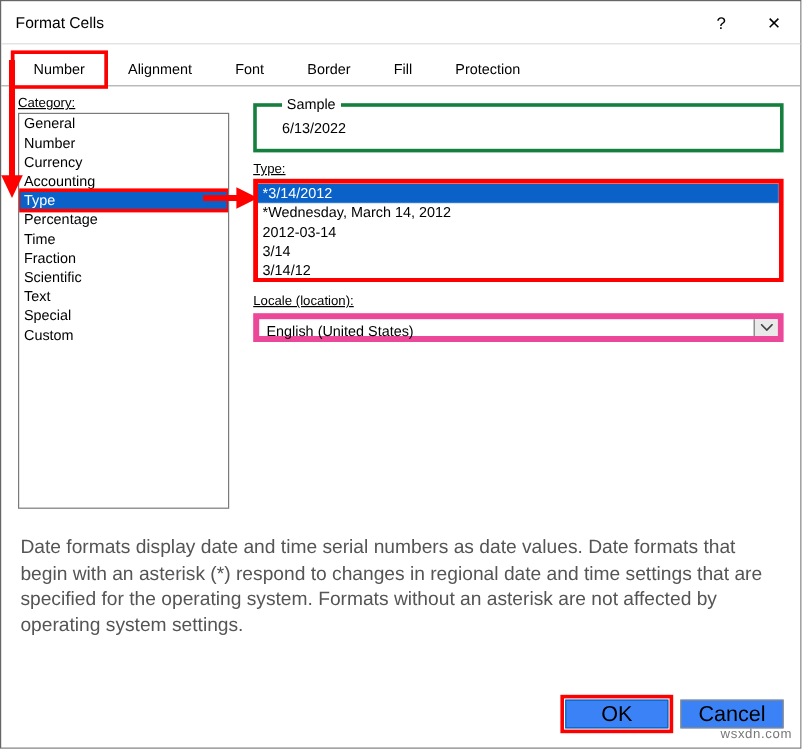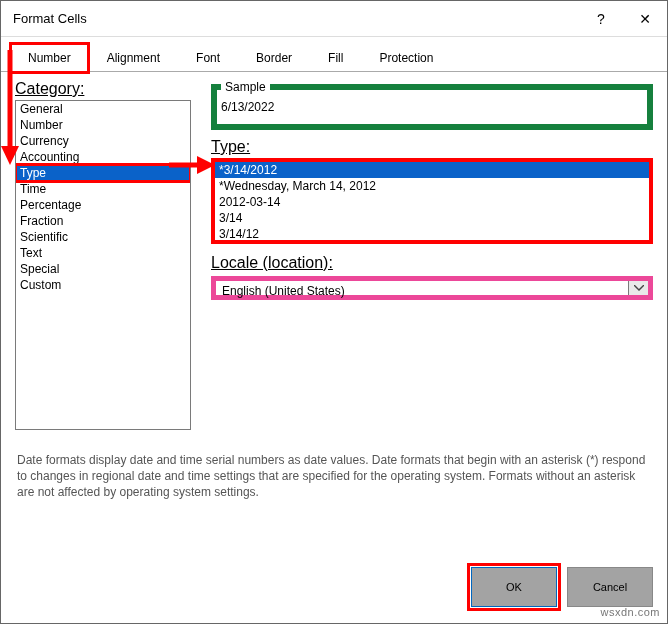--- a/index.html
+++ b/index.html
@@ -57,33 +57,33 @@
     border-bottom: 1px solid #fff;
   }
   .content {
     flex: 1;
     padding: 8px 14px 10px 14px;
     position: relative;
   }
   .row { display: flex; gap: 20px; }
   .col-left { width: 176px; }
   .col-right { flex: 1; }
-  .lbl { font-size: 16px; margin-bottom: 2px; display: block; }
+  .lbl { font-size: 11px; margin-bottom: 2px; display: block; }
   .listbox {
     border: 1px solid #7a7a7a;
     height: 330px;
     overflow-y: scroll;
     background: #fff;
   }
   .listbox .item { padding: 1px 4px; cursor: default; }
   .listbox .item.selected { background: #0a62c9; color: #fff; }
   fieldset.sample {
-    border: 6px solid #15803d;
+    border: 3px solid #15803d;
     margin: 0 0 8px 0;
-    padding: 6px 10px 10px 4px;
+    padding: 6px 10px 10px 21px;
   }
   fieldset.sample legend { font-size: 12px; padding: 0 4px; }
   .typebox {
     border: 1px solid #7a7a7a;
     height: 86px;
     overflow-y: scroll;
     background: #fff;
   }
   .typebox .item { padding: 1px 4px; cursor: default; }
   .typebox .item.selected { background: #0a62c9; color: #fff; }
@@ -94,40 +94,40 @@
     align-items: stretch;
     margin-top: 4px;
   }
   .dropdown .dd-text { flex: 1; padding: 3px 6px; }
   .dd-btn {
     width: 20px; border-left: 1px solid #7a7a7a;
     display: flex; align-items: center; justify-content: center;
     background: #e9e9e9;
   }
   .desc {
-    font-size: 12px;
+    font-size: 16px;
     color: #555;
     padding: 4px 2px 0 2px;
     line-height: 1.35;
     margin-top: 18px;
   }
   .footer {
     display: flex;
     justify-content: flex-end;
     gap: 10px;
     padding: 12px 14px 16px 14px;
     position: absolute;
     bottom: 0; right: 0; left: 0;
   }
   .btn-std {
     min-width: 86px;
-    height: 40px;
+    height: 24px;
     border: 1px solid #888;
-    background: #a3a3a3;
-    font-size: 11px;
+    background: #3b82f6;
+    font-size: 18px;
     cursor: pointer;
   }
   
   .hl-red { outline: 3px solid #f00; outline-offset: -1px; }
   .hl-red-thick { border: 4px solid #f00 !important; }
   .arrow {
     position: absolute;
     pointer-events: none;
   }
   .arrow svg { display: block; }
@@ -167,22 +167,22 @@
     <div class="row">
 
       <div class="col-left">
         <span class="lbl"><u>Category:</u></span>
         <div class="listbox">
           <div class="item">General</div>
           <div class="item">Number</div>
           <div class="item">Currency</div>
           <div class="item">Accounting</div>
           <div class="item selected hl-red">Type</div>
+          <div class="item">Percentage</div>
           <div class="item">Time</div>
-          <div class="item">Percentage</div>
           <div class="item">Fraction</div>
           <div class="item">Scientific</div>
           <div class="item">Text</div>
           <div class="item">Special</div>
           <div class="item">Custom</div>
         </div>
       </div>
 
       <div class="col-right">
         <fieldset class="sample">

